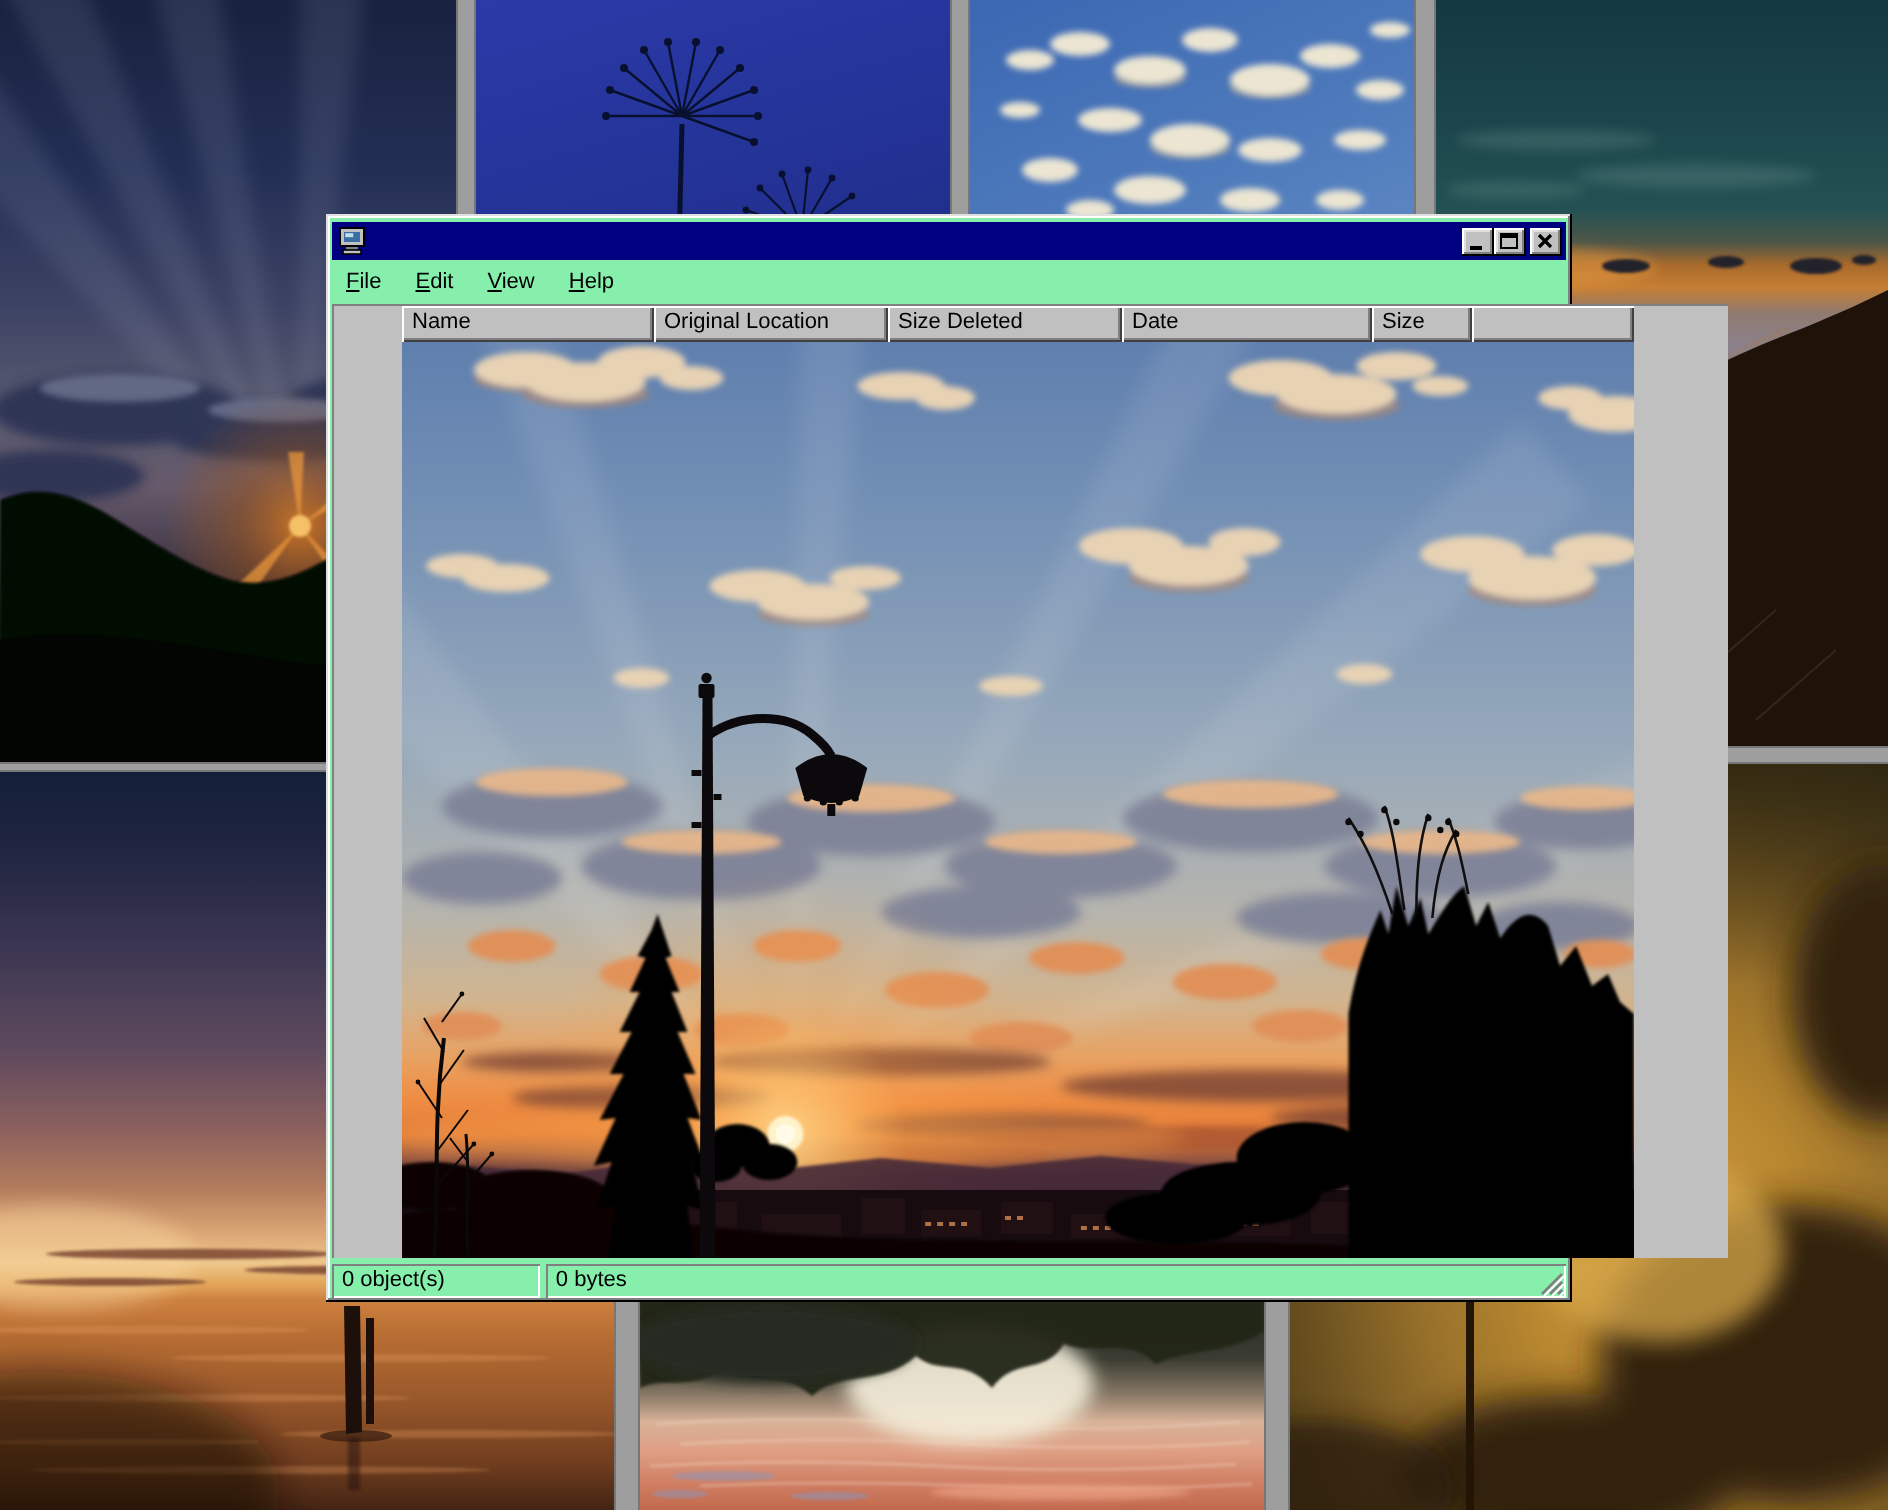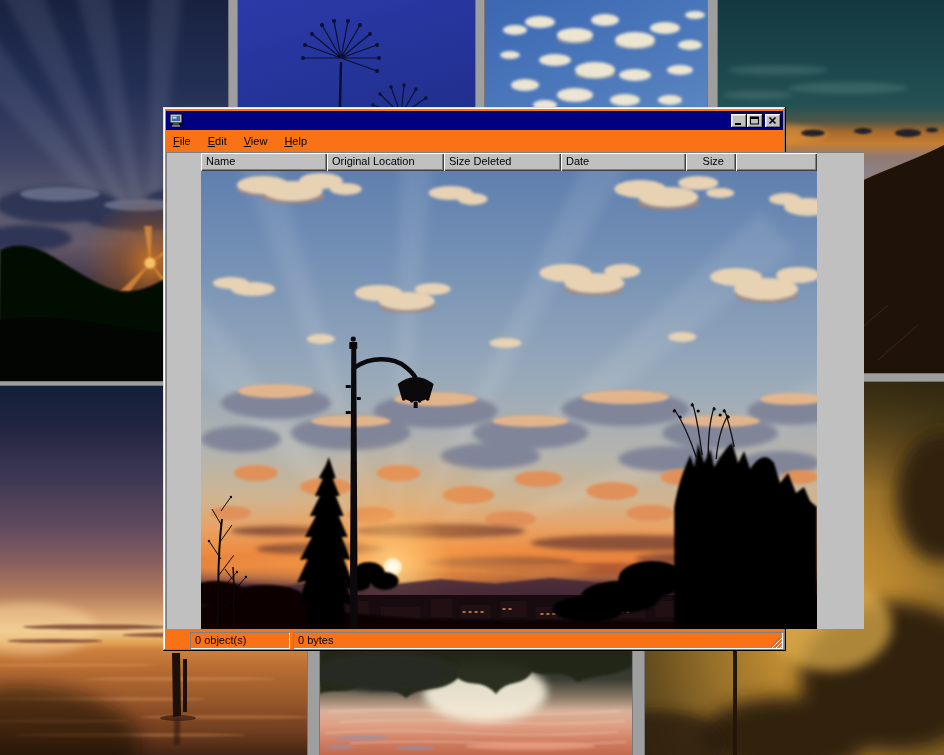--- a/index.html
+++ b/index.html
@@ -3,21 +3,21 @@
 <meta charset="utf-8">
 <style>
   * { margin:0; padding:0; box-sizing:border-box; }
   html,body { width:944px; height:755px; overflow:hidden; }
   body { position:relative; background:#9e9e9e; font-family:"Liberation Sans", sans-serif; }
   .tile { position:absolute; overflow:hidden; box-shadow:0 0 0 1px rgba(70,70,70,.45); }
   .tile svg { display:block; }
 
   
   .win { position:absolute; left:163px; top:107px; width:623px; height:544px;
-         background:#f97316;
+         background:#86efac;
          box-shadow: inset -1px -1px 0 #000, inset 1px 1px 0 #dfdfdf,
                      inset -2px -2px 0 #808080, inset 2px 2px 0 #fff; }
   .titlebar { position:absolute; left:3px; top:4px; width:617px; height:19px;
               background:#000080; display:flex; align-items:center; padding:0 2px; }
   .titlebar .sysicon { width:15px; height:15px; margin-left:1px; }
   .title-text { color:#fff; font-size:11px; font-weight:bold; margin-left:3px; flex:1 1 auto;
                 white-space:nowrap; overflow:hidden; }
   .tb-btns { display:flex; gap:0; }
   .tb-btn { width:16px; height:14px; background:#c0c0c0; position:relative;
             box-shadow: inset -1px -1px 0 #000, inset 1px 1px 0 #fff,
@@ -27,27 +27,27 @@
   .menubar { position:absolute; left:3px; top:24px; width:617px; height:20px;
              display:flex; align-items:center; font-size:11px; color:#000; }
   .menu-item { padding:2px 7px; margin-right:3px; cursor:default; }
   .menu-item .accel { text-decoration:underline; }
   .listwrap { position:absolute; left:3px; top:45px; width:698px; height:477px;
               border-top:1px solid #808080; border-left:1px solid #808080; background:#c0c0c0;padding-left:34px; }
   .hdr-row { display:flex; height:18px; width:616px; }
   .hdr-cell { background:#c0c0c0; font-size:11px; color:#000; padding:2px 4px 0 5px;
               white-space:nowrap; overflow:hidden;
               box-shadow: inset 1px 1px 0 #ffffff, inset -1px -1px 0 #404040, inset -2px -2px 0 #808080; }
-  .hdr-size { text-align:right; padding-right:12px; }
+  .hdr-size { padding-right:12px; }
   .content { position:relative; width:616px; height:458px; background:#87a0b8; overflow:hidden; }
   .statusbar { position:absolute; left:3px; top:525px; width:617px; height:17px;
                display:flex; font-size:11px; color:#000; }
   .st-panel { box-shadow: inset 1px 1px 0 #808080, inset -1px -1px 0 #fff;
               padding:2px 0 0 5px; white-space:nowrap; overflow:hidden; }
-  .st-1 { width:117px; margin-right:3px;margin-left:24px; }
+  .st-1 { width:117px; margin-right:3px; }
   .st-2 { width:577px; position:relative; }
   .grip { position:absolute; right:1px; bottom:1px; width:13px; height:13px; }
 </style>
 </head>
 <body>
 
 <svg width="0" height="0" style="position:absolute" aria-hidden="true">
   <defs>
     <filter id="f1" x="-60%" y="-60%" width="220%" height="220%">
         <feGaussianBlur stdDeviation="0.8"></feGaussianBlur>

